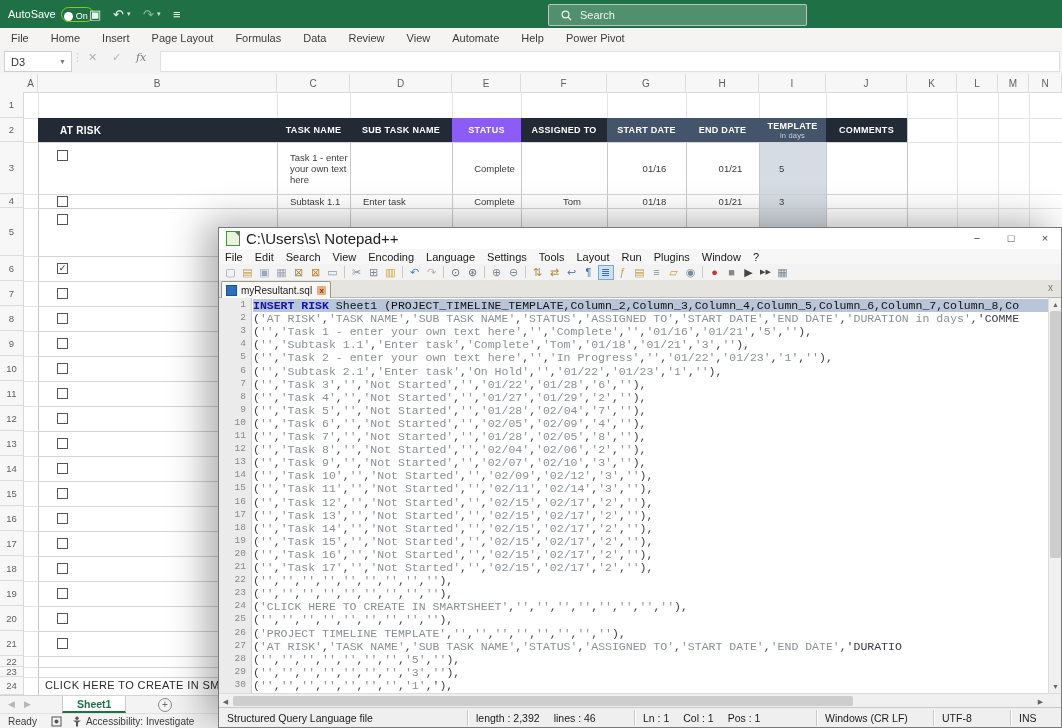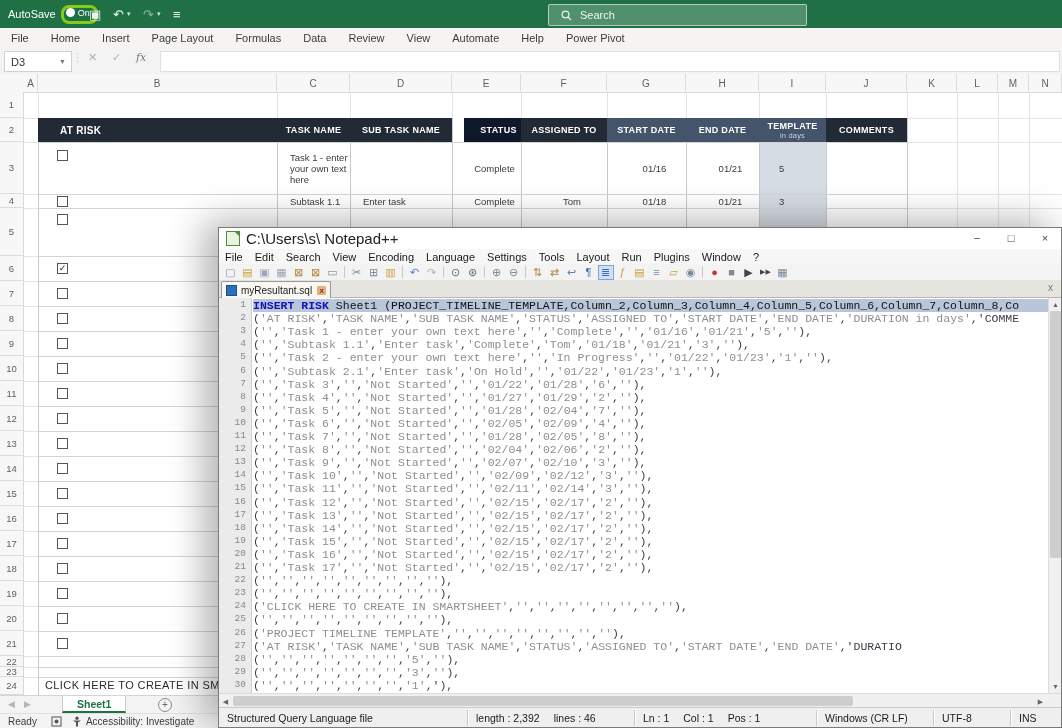--- a/index.html
+++ b/index.html
@@ -2,21 +2,21 @@
 <html><head>
 <meta charset="utf-8">
 <style>
   html,body{margin:0;padding:0;}
   body{width:1062px;height:728px;overflow:hidden;position:relative;
        font-family:"Liberation Sans",sans-serif;background:#fff;-webkit-font-smoothing:antialiased;}
   .abs{position:absolute;}
   
   #xl-titlebar{left:0;top:0;width:1062px;height:28px;background:#1f7145;color:#fff;}
   .tb-item{position:absolute;top:0;height:28px;display:flex;align-items:center;color:#fff;font-size:11px;}
-  .pill{border:3px solid #84cc16;border-radius:8px;height:13px;display:flex;align-items:flex-start;padding:0 5px 0 2px;margin-left:5px;font-size:9px;}
+  .pill{border:1px solid #84cc16;border-radius:8px;height:13px;display:flex;align-items:flex-end;padding:0 5px 0 2px;margin-left:5px;font-size:9px;}
   .pill .dot{width:9px;height:9px;border-radius:50%;background:#fff;margin-right:3px;}
   .tb-icon{color:#eaf4ee;font-size:13px;margin:0 7px;}
   .tb-caret{font-size:7px;color:#cfe3d8;margin-left:-4px;}
   #xl-search{left:548px;top:4px;width:257px;height:20px;background:rgba(255,255,255,.22);
      border:1px solid rgba(255,255,255,.55);border-radius:2px;display:flex;align-items:center;color:#eef6f1;font-size:11px;}
   #xl-menubar{left:0;top:28px;width:1062px;height:20px;background:#f5f4f2;border-bottom:1px solid #e3e1de;display:flex;align-items:center;}
   .xl-menu{font-size:11px;color:#3b3b3b;padding:0 11px;height:20px;display:flex;align-items:center;}
   #xl-formulabar{left:0;top:48px;width:1062px;height:26px;background:#f3f3f3;border-bottom:2px solid #e0e0e0;}
   #xl-namebox{left:4px;top:3px;width:60px;height:19px;background:#fff;border:1px solid #d0d0d0;font-size:11px;color:#333;
      display:flex;align-items:center;padding-left:6px;}
@@ -233,21 +233,21 @@
     <div class="tbl-h" style="position: absolute; left: 38px; top: 585px; width: 869px; height: 1px;"></div>
     <div class="hdr-cell" style="position: absolute; left: 38px; top: 26px; width: 239px; height: 24px; background: rgb(34, 43, 53); align-items: flex-start; padding-left: 22px; font-size: 10px;">
       <span>AT RISK</span>
     </div>
     <div class="hdr-cell" style="position: absolute; left: 277px; top: 26px; width: 73px; height: 24px; background: rgb(34, 43, 53);">
       <span>TASK NAME</span>
     </div>
     <div class="hdr-cell" style="position: absolute; left: 350px; top: 26px; width: 102px; height: 24px; background: rgb(34, 43, 53);">
       <span>SUB TASK NAME</span>
     </div>
-    <div class="hdr-cell" style="position: absolute; left: 464px; top: 26px; width: 69px; height: 24px; background: #0f172a;">
+    <div class="hdr-cell" style="position: absolute; left: 452px; top: 26px; width: 69px; height: 24px; background: #8b5cf6;">
       <span>STATUS</span>
     </div>
     <div class="hdr-cell" style="position: absolute; left: 521px; top: 26px; width: 86px; height: 24px; background: rgb(34, 43, 53);">
       <span>ASSIGNED TO</span>
     </div>
     <div class="hdr-cell" style="position: absolute; left: 607px; top: 26px; width: 79px; height: 24px; background: rgb(68, 84, 106);">
       <span>START DATE</span>
     </div>
     <div class="hdr-cell" style="position: absolute; left: 686px; top: 26px; width: 73px; height: 24px; background: rgb(68, 84, 106);">
       <span>END DATE</span>

